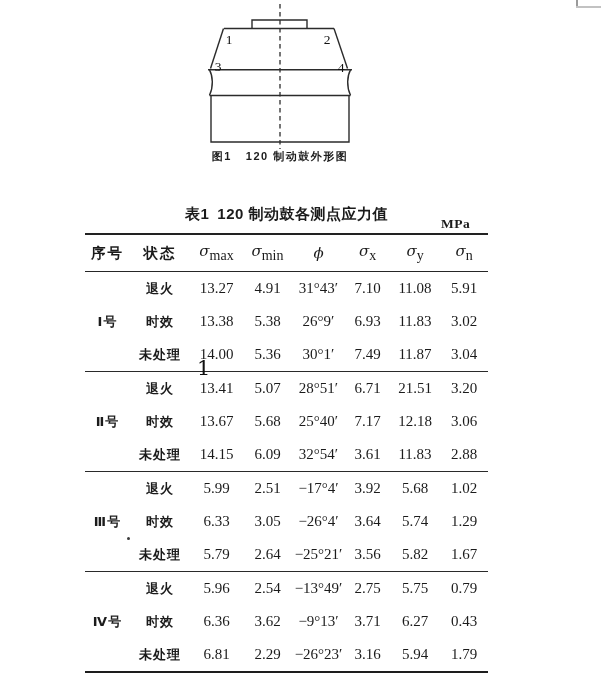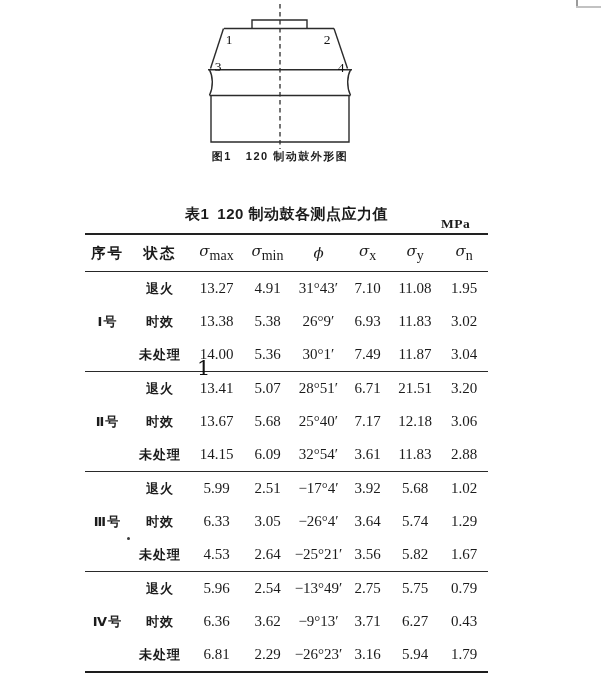--- a/index.html
+++ b/index.html
@@ -118,21 +118,21 @@
     </thead>
     <tbody>
         <tr>
           <td rowspan="3" class="cjk-cell">Ⅰ号</td>
           <td class="cjk-cell">退火</td>
           <td>13.27</td>
           <td>4.91</td>
           <td>31°43′</td>
           <td>7.10</td>
           <td>11.08</td>
-          <td>1.95</td>
+          <td>5.91</td>
         </tr>
         <tr>
           <td class="cjk-cell">时效</td>
           <td>13.38</td>
           <td>5.38</td>
           <td>26°9′</td>
           <td>6.93</td>
           <td>11.83</td>
           <td>3.02</td>
         </tr>
@@ -187,21 +187,21 @@
           <td class="cjk-cell">时效</td>
           <td>6.33</td>
           <td>3.05</td>
           <td>−26°4′</td>
           <td>3.64</td>
           <td>5.74</td>
           <td>1.29</td>
         </tr>
         <tr>
           <td class="cjk-cell">未处理</td>
-          <td>4.53</td>
+          <td>5.79</td>
           <td>2.64</td>
           <td>−25°21′</td>
           <td>3.56</td>
           <td>5.82</td>
           <td>1.67</td>
         </tr>
         <tr class="group-start">
           <td rowspan="3" class="cjk-cell">Ⅳ号</td>
           <td class="cjk-cell">退火</td>
           <td>5.96</td>

